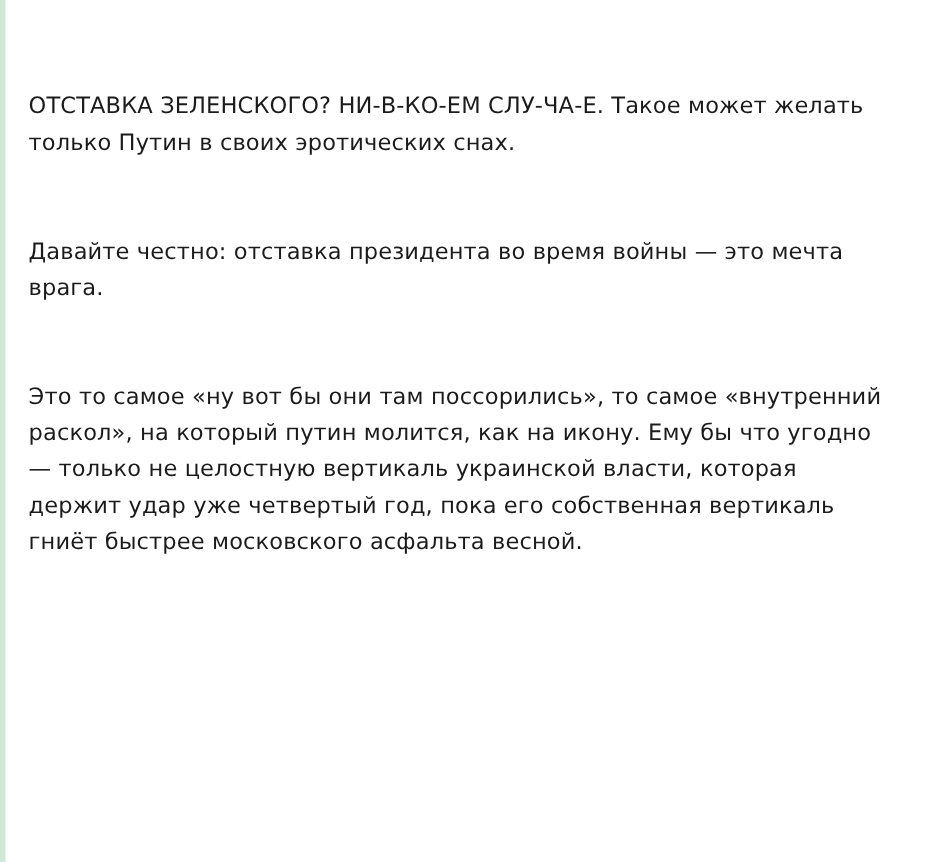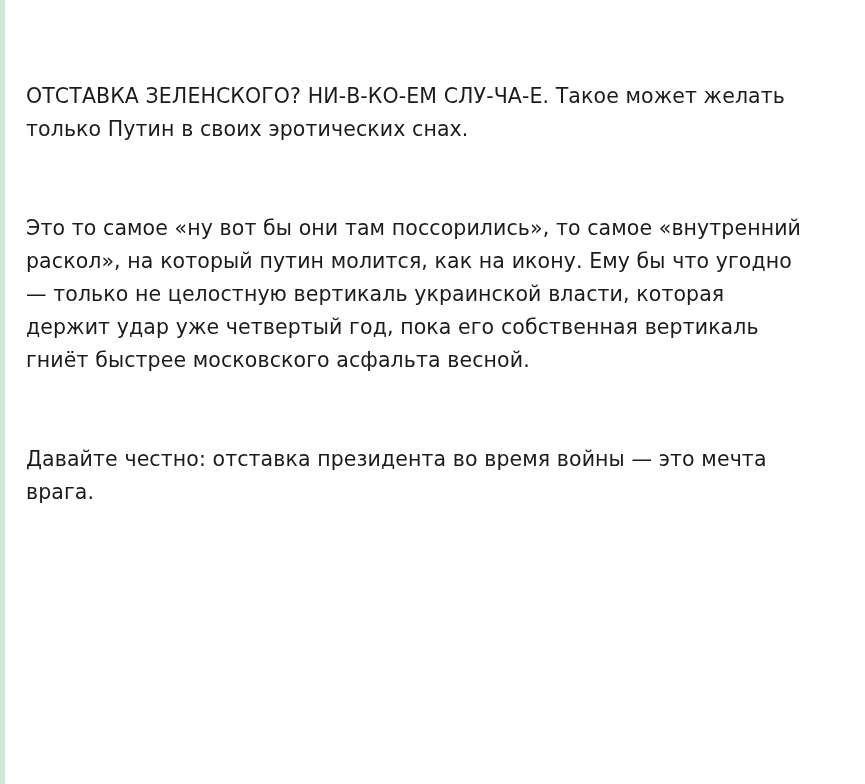--- a/index.html
+++ b/index.html
@@ -48,19 +48,19 @@
     height: 33px;
   }
 </style>
 </head>
 <body>
 
 <div class="post">
   <div class="accent-bar"></div>
   <div class="post-body">
     <p class="para">ОТСТАВКА ЗЕЛЕНСКОГО? НИ-В-КО-ЕМ СЛУ-ЧА-Е. Такое может желать только Путин в своих эротических снах.</p>
+    <p class="para">Давайте честно: отставка президента во время войны — это мечта врага.</p>
     <p class="para">Это то самое «ну вот бы они там поссорились», то самое «внутренний раскол», на который путин молится, как на икону. Ему бы что угодно — только не целостную вертикаль украинской власти, которая держит удар уже четвертый год, пока его собственная вертикаль гниёт быстрее московского асфальта весной.</p>
-    <p class="para">Давайте честно: отставка президента во время войны — это мечта врага.</p>
     <div class="spacer"></div>
     
     
   </div>
 </div>
 
 </body></html>

